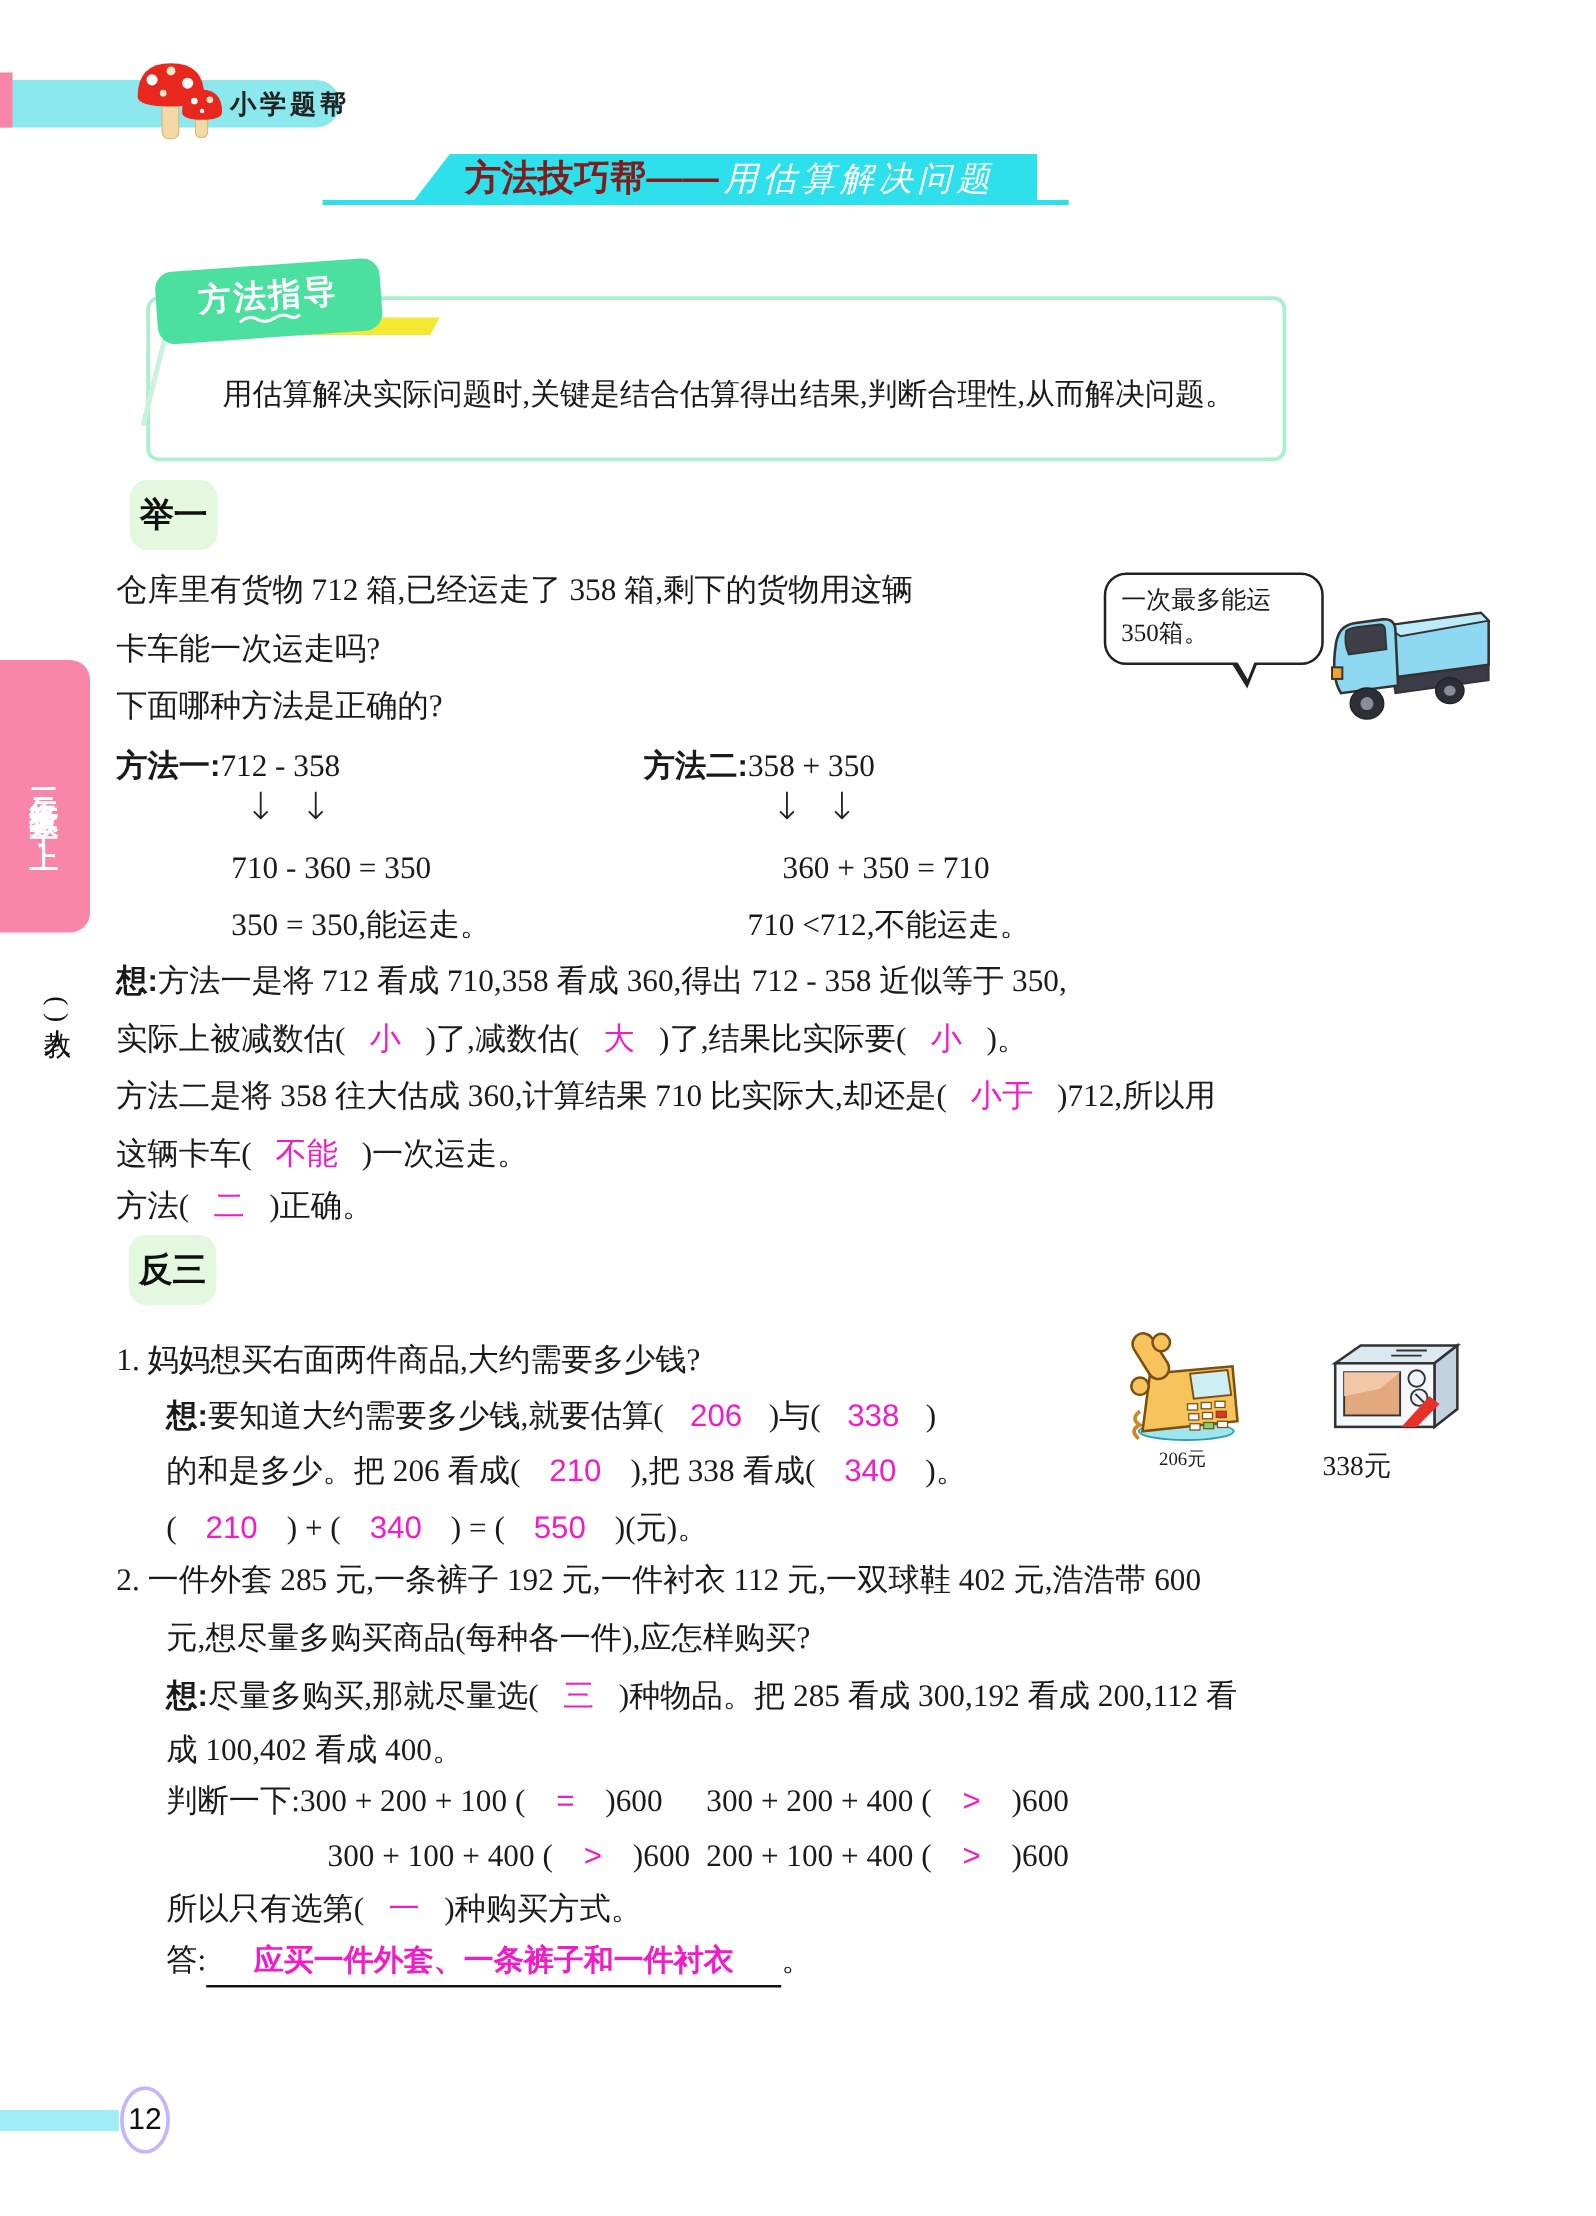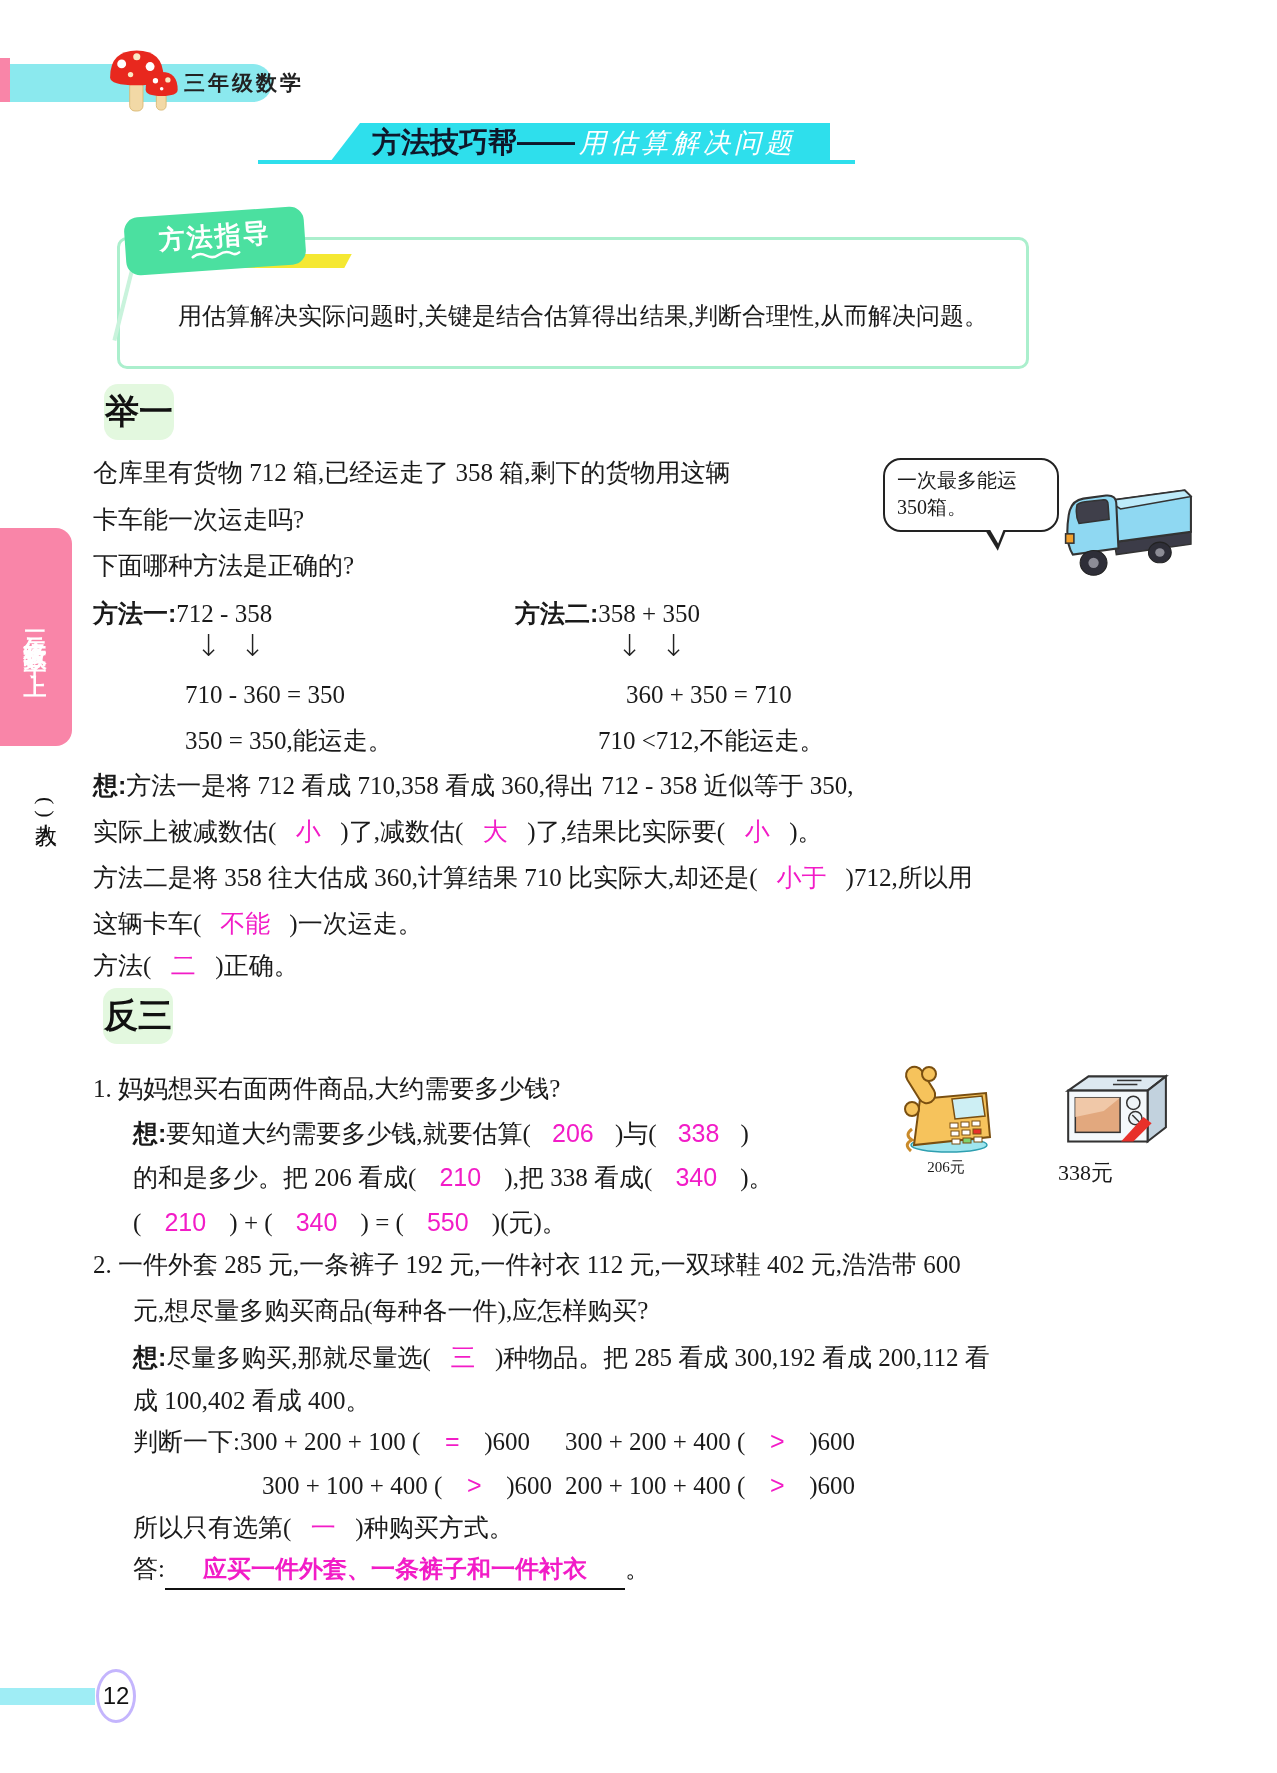--- a/index.html
+++ b/index.html
@@ -15,34 +15,34 @@
   .brand-banner{left:0;top:64px;width:272px;height:38px;background:#8BE9EE;border-radius:0 19px 19px 0;}
   .pink-strip{left:0;top:58px;width:10px;height:44px;background:#F985A8;}
   .brand-label{left:184px;top:69px;font-size:21px;letter-spacing:3px;color:#222;
                font-family:"Liberation Sans","DejaVu Sans",sans-serif;font-weight:bold;}
   .mushrooms{left:103px;top:40px;}
   
   .title-underline{left:258px;top:160px;width:597px;height:4px;background:#2EDFEC;}
   .title-banner{left:330px;top:123px;width:500px;height:39px;background:#2EDFEC;
                 clip-path:polygon(30px 0,100% 0,100% 100%,0 100%);
                 display:flex;align-items:center;padding-left:42px;box-sizing:border-box;}
-  .title-bold{color:#0f172a;font-size:29px;font-family:"Liberation Sans","DejaVu Sans",sans-serif;font-weight:bold;}
+  .title-bold{color:#7f1d1d;font-size:29px;font-family:"Liberation Sans","DejaVu Sans",sans-serif;font-weight:bold;}
   .title-script{color:#fff;font-size:27px;font-style:italic;letter-spacing:4px;margin-left:4px;}
   
   .guide-box{left:117px;top:237px;width:906px;height:126px;border:3px solid #ABEFCD;border-radius:10px;background:#fff;}
   .guide-slant{left:124px;top:246px;width:4px;height:96px;background:#C9F3DC;transform:rotate(14deg);}
   .yellow-bar{left:150px;top:254px;width:198px;height:14px;background:#F5E832;transform:skewX(-28deg);z-index:2;}
   .guide-badge{left:125px;top:212px;width:180px;height:58px;background:#4BE0A0;border-radius:14px;
                transform:rotate(-4deg);z-index:3;display:flex;flex-direction:column;align-items:center;justify-content:center;}
   .guide-badge-label{color:#fff;font-size:26px;font-family:"Liberation Sans","DejaVu Sans",sans-serif;
                      font-weight:bold;letter-spacing:2px;line-height:26px;}
   .guide-tip{left:178px;top:299px;font-size:24px;}
   
   .sec-badge{width:70px;height:56px;background:#E3F8DF;border-radius:14px;display:flex;align-items:center;
-             justify-content:center;font-weight:bold;font-size:34px;color:#111;
+             justify-content:center;font-weight:bold;font-size:27px;color:#111;
              font-family:"Liberation Sans","DejaVu Sans",sans-serif;}
   .badge-ex{left:104px;top:384px;}
   .badge-pr{left:103px;top:988px;}
   
   .ln{height:34px;line-height:34px;}
   .ex-l1{left:93px;top:456px;}
   .ex-l2{left:93px;top:503px;}
   .ex-l3{left:93px;top:549px;}
   .m1-head{left:93px;top:596px;}
   .m2-head{left:515px;top:596px;}
@@ -116,21 +116,21 @@
         <circle cx="38" cy="15" r="4" fill="#FBE9C4"></circle>
       <circle cx="53" cy="26" r="5" fill="#fff"></circle>
         <circle cx="31" cy="35" r="3" fill="#FBE9C4"></circle>
       <rect x="60" y="54" width="11" height="21" rx="5" fill="#F2D9A6" stroke="#D9B873" stroke-width="1"></rect>
       <path d="M48 52 Q48 32 66 32 Q84 32 84 52 Q84 59 66 59 Q48 59 48 52 Z" fill="#E8281E"></path>
       <circle cx="59" cy="42" r="3" fill="#fff"></circle>
         <circle cx="73" cy="41" r="3" fill="#FBE9C4"></circle>
       <circle cx="66" cy="51" r="2" fill="#fff"></circle>
     </svg>
   </div>
-  <div class="abs brand-label">三年级数学</div>
+  <div class="abs brand-label">小学题帮</div>
 
   <div class="abs title-underline"></div>
   <div class="abs title-banner">
     <span class="title-bold">方法技巧帮——</span>
     <span class="title-script">用估算解决问题</span>
   </div>
 
   <div class="abs guide-box"></div>
   <div class="abs guide-slant"></div>
   <div class="abs yellow-bar"></div>

